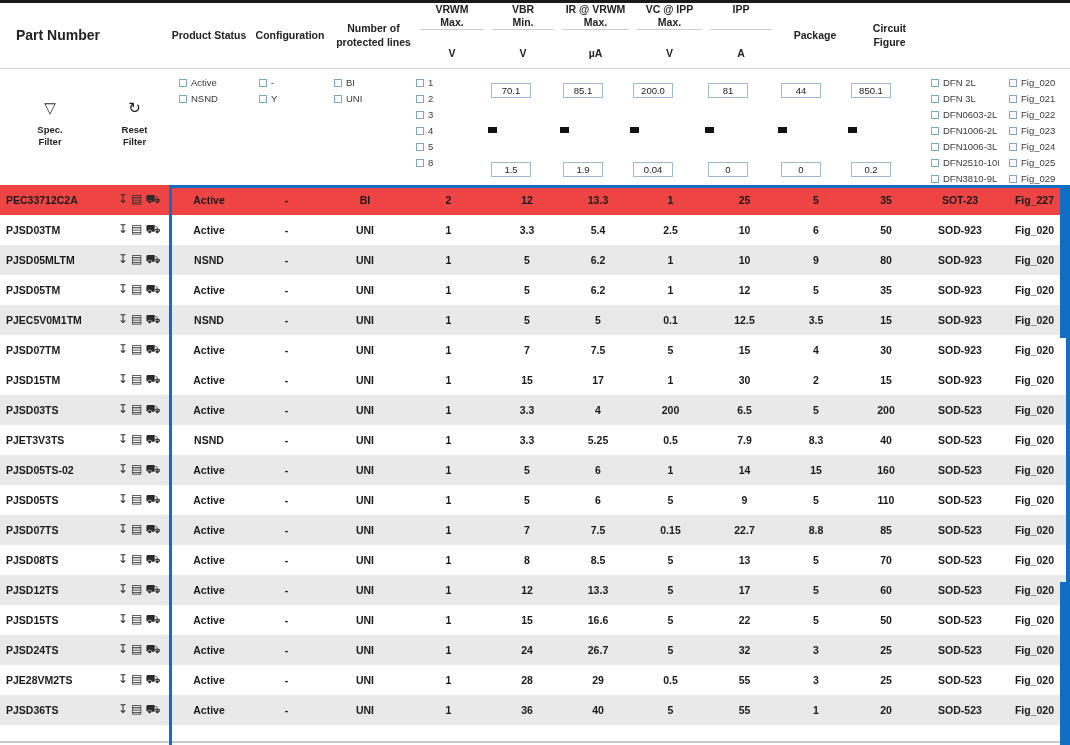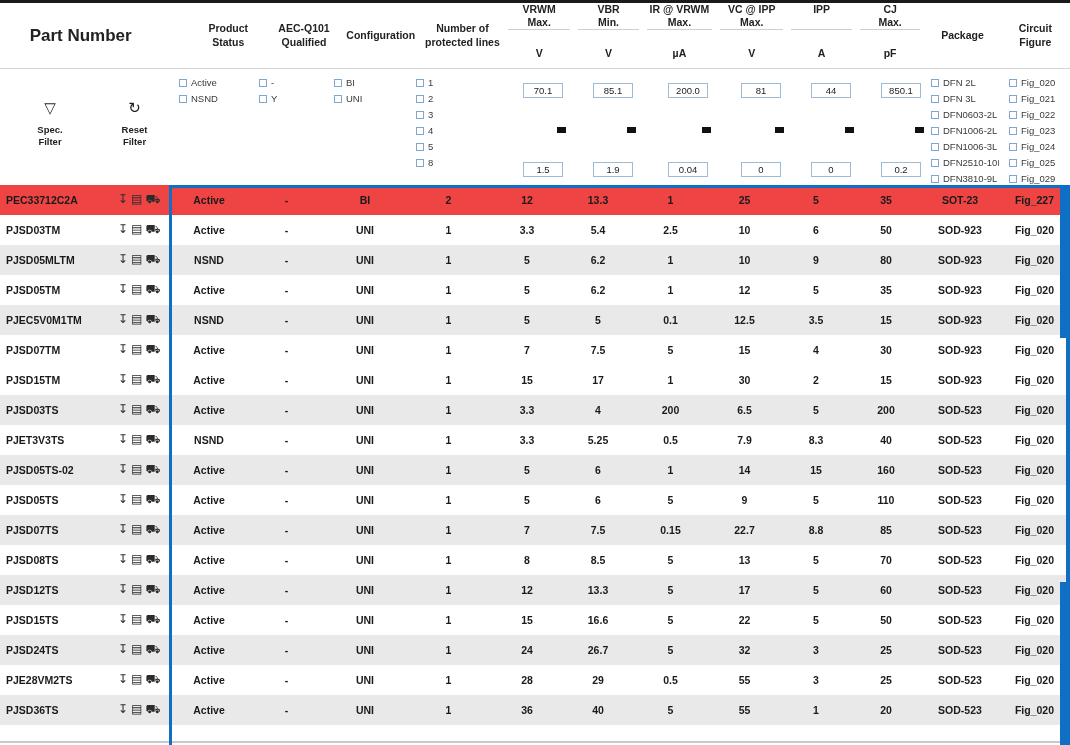--- a/index.html
+++ b/index.html
@@ -44,21 +44,21 @@
     padding: 2px 2px;
     position: relative;
   }
   .hcell.two { justify-content: flex-start; padding-top: 0; }
   .hcell .unit {
     font-weight: bold;
     font-size: 10.5px;
     margin-top: auto;
     margin-bottom: 6px;
   }
-  .hcell.big { font-size: 17px; font-weight: bold; margin-left: 24px; }
+  .hcell.big { font-size: 14px; font-weight: bold; }
 
   
   .filter-row {
     display: flex;
     width: 1070px;
     height: 117px;
     border-top: 1px solid #d6d6d6;
     background: #fff;
     align-items: flex-start;
   }
@@ -97,21 +97,21 @@
   }
   .tool .gly { font-size: 15px; font-weight: normal; margin-bottom: 6px; }
 
   
   .slider {
     position: relative;
     width: 100%;
     height: 100px;
     display: flex;
     flex-direction: column;
-    align-items: flex-end;
+    align-items: flex-start;
     padding-top: 6px;
     gap: 29px;
   }
   .sl-val {
     width: 40px;
     border: 1px solid #9dbad6;
     background: #fff;
     font-size: 9.5px;
     text-align: center;
     color: #222;
@@ -206,23 +206,20 @@
     <div class="hdr-row" id="hdr-row">
         <div class="hcell big" style="width: 116px;">
           <div>Part Number</div>
         </div>
         <div class="hcell" style="width: 53px;">
           <div></div>
         </div>
         <div class="hcell" style="width: 80px;">
           <div>Product Status</div>
         </div>
-        <div class="hcell" style="width: 75px;">
-          <div>AEC-Q101 Qualified</div>
-        </div>
         <div class="hcell" style="width: 82px;">
           <div>Configuration</div>
         </div>
         <div class="hcell" style="width: 85px;">
           <div>Number of protected lines</div>
         </div>
         <div class="hcell two" style="width: 72px; border-bottom: none;">
           <div>VRWM</div>
           <div>Max.</div>
           <div class="unit">V</div>
@@ -243,26 +240,20 @@
         <div class="hcell two" style="width: 73px; border-bottom: none;">
           <div>VC @ IPP</div>
           <div>Max.</div>
           <div class="unit">V</div>
           <div style="position: absolute; left: 4px; right: 4px; top: 26px; height: 1px; background: rgb(207, 207, 207);"></div>
         </div>
         <div class="hcell two" style="width: 70px; border-bottom: none;">
           <div>IPP</div>
           <div></div>
           <div class="unit">A</div>
-          <div style="position: absolute; left: 4px; right: 4px; top: 26px; height: 1px; background: rgb(207, 207, 207);"></div>
-        </div>
-        <div class="hcell two" style="width: 70px; border-bottom: none;">
-          <div>CJ</div>
-          <div>Max.</div>
-          <div class="unit">pF</div>
           <div style="position: absolute; left: 4px; right: 4px; top: 26px; height: 1px; background: rgb(207, 207, 207);"></div>
         </div>
         <div class="hcell" style="width: 78px;">
           <div>Package</div>
         </div>
         <div class="hcell" style="width: 71px;">
           <div>Circuit Figure</div>
         </div>
       </div>
   </div>

